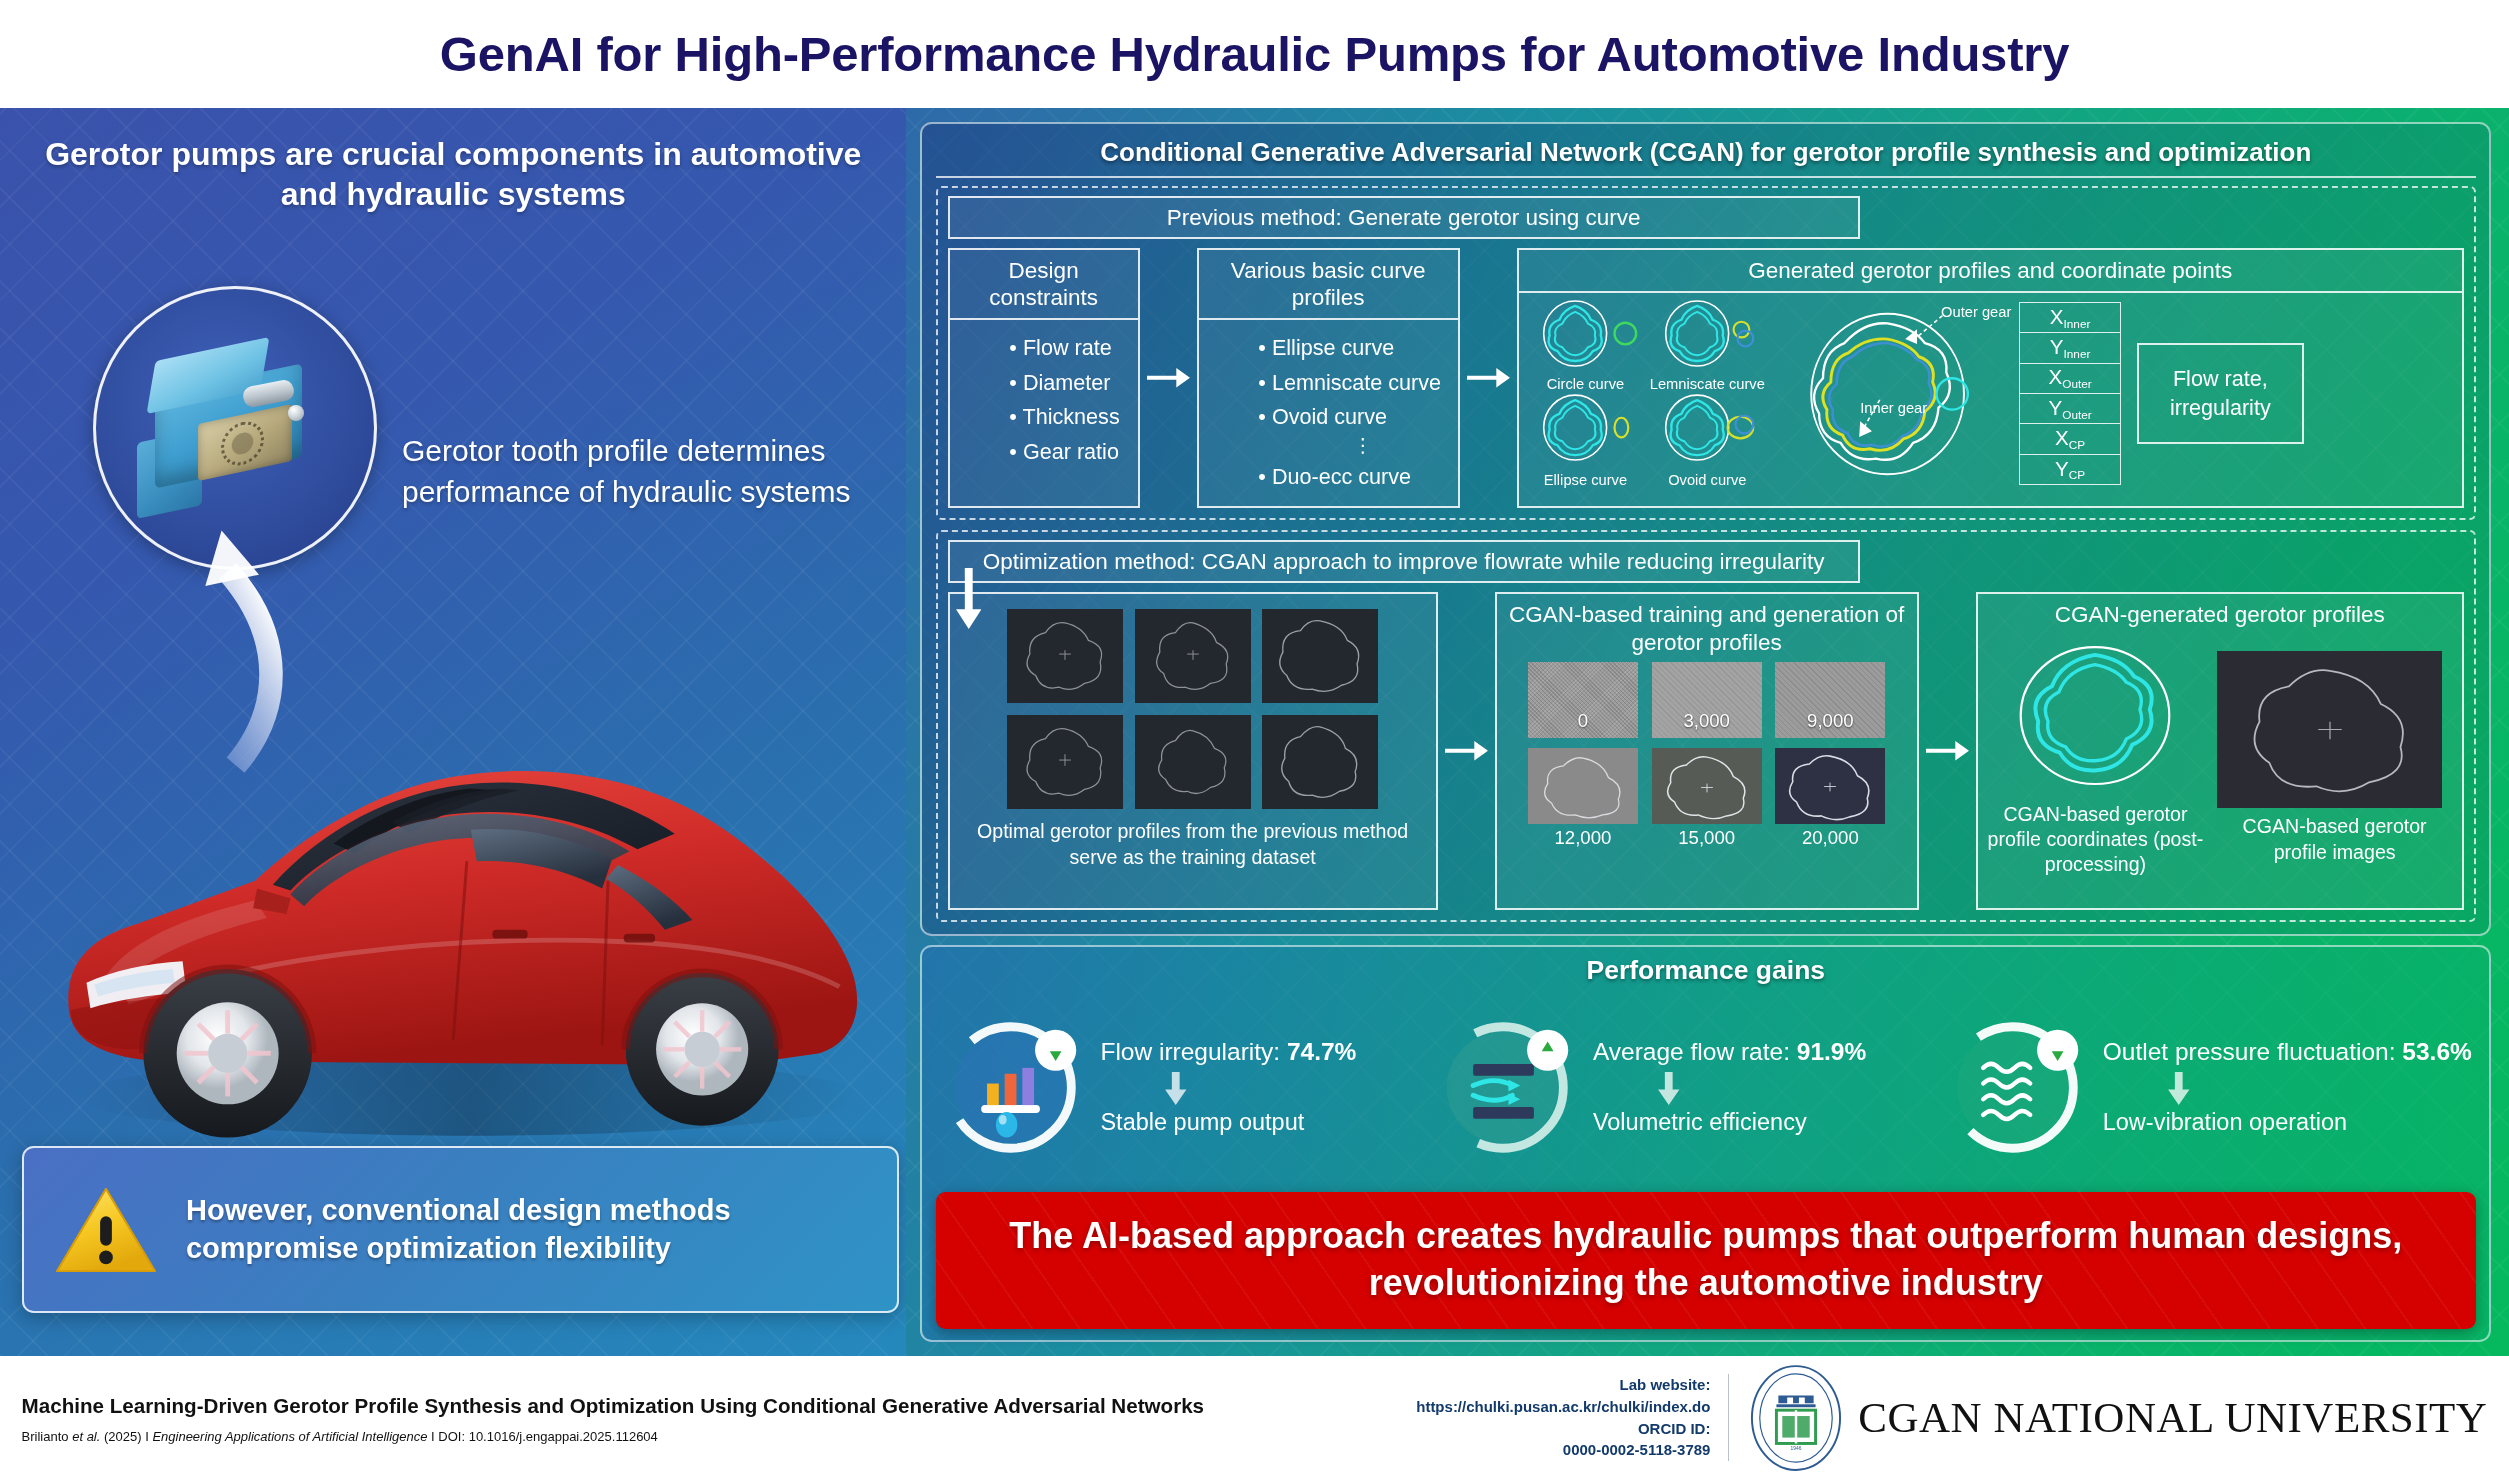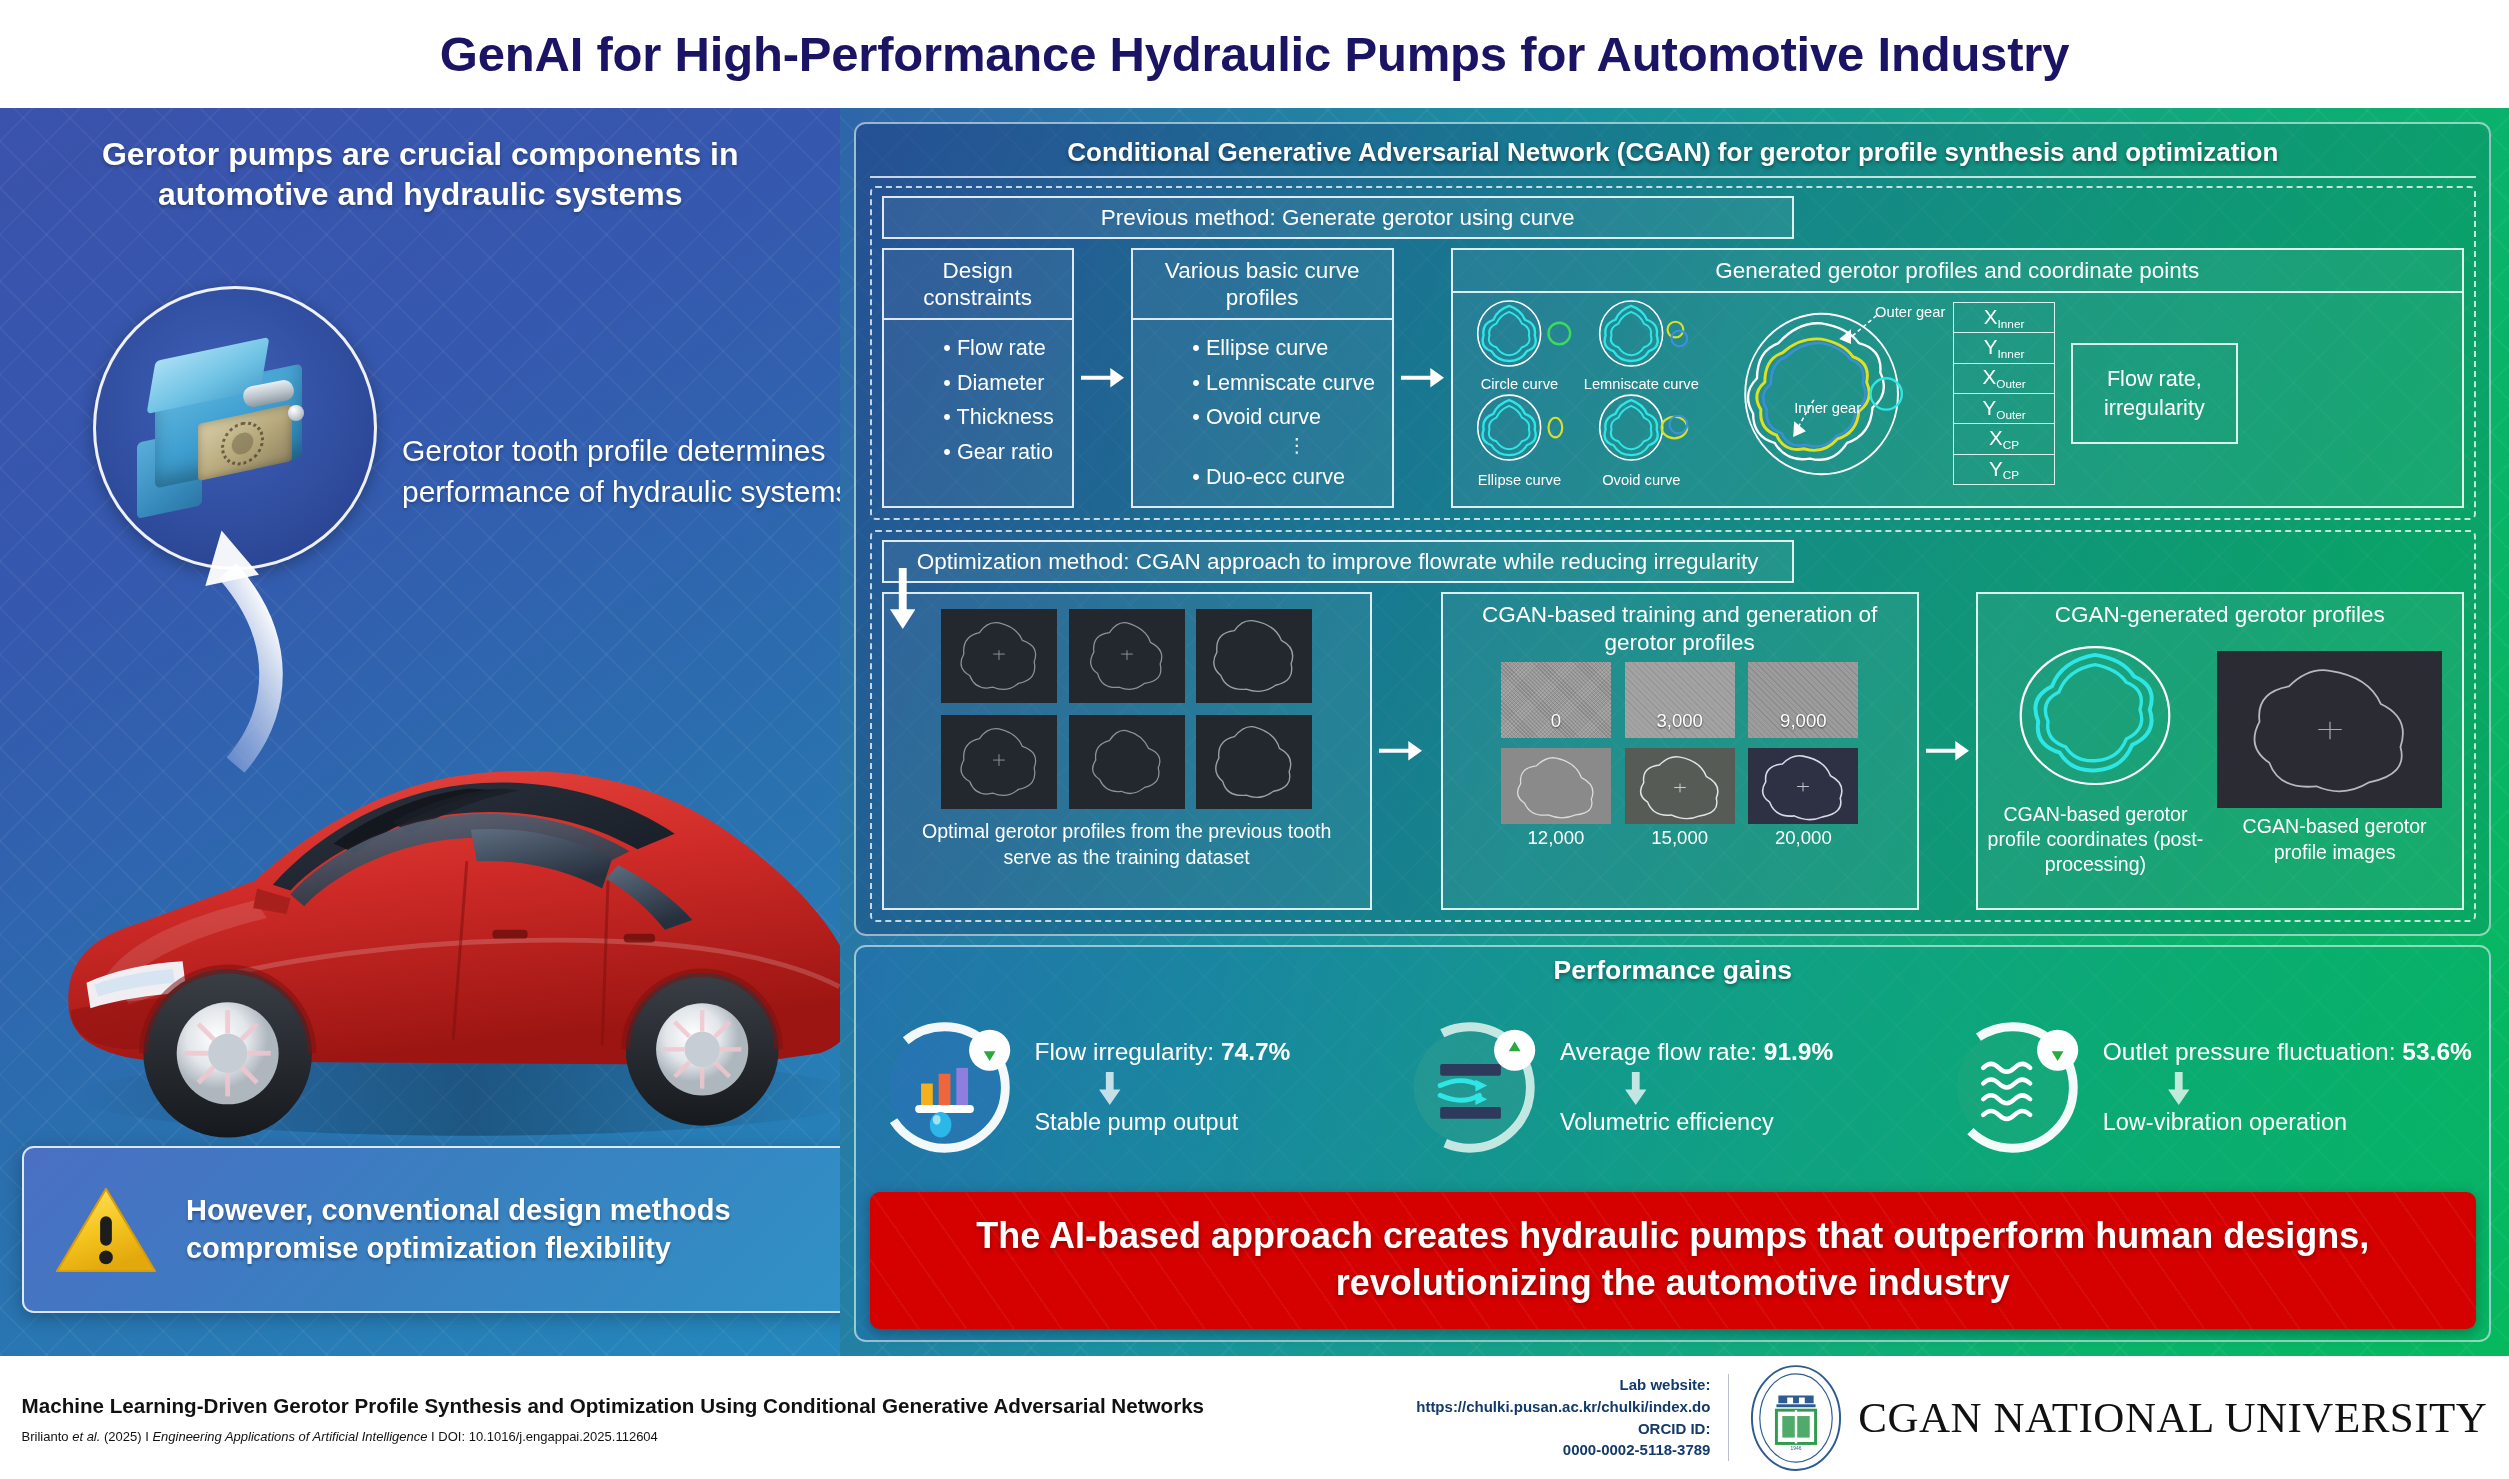--- a/index.html
+++ b/index.html
@@ -234,21 +234,21 @@
 
   #train-data-box { width: 490px; position: relative; padding: 9.8px 11.8px 7.8px 11.8px; }
   #train-thumbs { display: grid; grid-template-columns: repeat(3, 116px); gap: 11.8px; justify-content: center; margin: 5.9px 0 9.8px 0; }
   .thumb-dark {
     width: 116px; height: 94px; background: #23272e;
     display: flex; align-items: center; justify-content: center;
   }
   #train-caption { color: #fff; font-size: 19.6px; text-align: center; line-height: 1.32; }
   #down-arrow-opt { position: absolute; left: 5.9px; top: -25.5px; width: 25.5px; height: 61px; }
 
-  #cgan-train-box { width: 478px; padding: 7.8px 9.8px 9.8px 9.8px; margin-left: 12px; }
+  #cgan-train-box { width: 424px; padding: 7.8px 9.8px 9.8px 9.8px; }
   .box-title-plain { color: #fff; font-size: 22.5px; text-align: center; line-height: 1.22; margin-bottom: 5.9px; }
   #train-grid { display: grid; grid-template-columns: repeat(3, 110px); gap: 9.8px 13.7px; justify-content: center; }
   .iter-cell { position: relative; width: 110px; }
   .iter-img { width: 110px; height: 76px; }
   .iter-label-in {
     position: absolute; left: 0; right: 0; bottom: 5.9px;
     color: #fff; font-size: 18.6px; text-align: center; text-shadow: 0 1px 2px rgba(0,0,0,.6);
   }
   .iter-label-out { color: #fff; font-size: 18.6px; text-align: center; margin-top: 2.9px; }
 
@@ -657,21 +657,21 @@
                 <svg viewBox="0 0 100 84" width="98" height="82">
                     <path d="M50 10 Q 66 14 72 28 Q 88 34 82 48 Q 86 64 68 68 Q 56 78 44 72 Q 28 74 22 60 Q 10 52 18 40 Q 16 24 32 20 Q 40 8 50 10 Z" fill="none" stroke="#8e9296" stroke-width="1.3"></path>
                   </svg>
               </div>
               <div class="thumb-dark">
                 <svg viewBox="0 0 100 84" width="98" height="82">
                     <path d="M50 6 Q 72 12 76 28 Q 92 36 86 52 Q 90 68 70 72 Q 56 82 42 76 Q 22 78 18 62 Q 6 52 14 38 Q 12 20 30 16 Q 40 4 50 6 Z" fill="none" stroke="#9ba0a4" stroke-width="1.4"></path>
                   </svg>
               </div>
             </div>
-            <div id="train-caption">Optimal gerotor profiles from the previous tooth serve as the training dataset</div>
+            <div id="train-caption">Optimal gerotor profiles from the previous method serve as the training dataset</div>
           </div>
 
           <div class="arrow-h">
             <svg viewBox="0 0 44 26">
                 <path d="M0 11 H30 V3 L44 13 L30 23 V15 H0 Z" fill="#fff"></path>
               </svg>
           </div>
 
           <div class="pbox" id="cgan-train-box">
             <div class="box-title-plain">CGAN-based training and generation of gerotor profiles</div>

